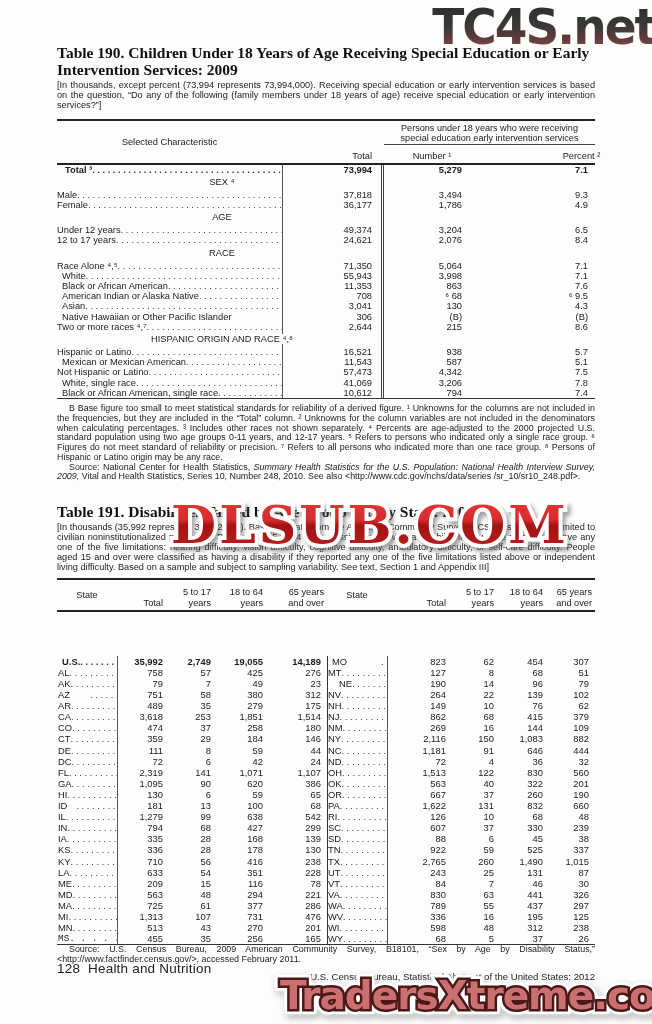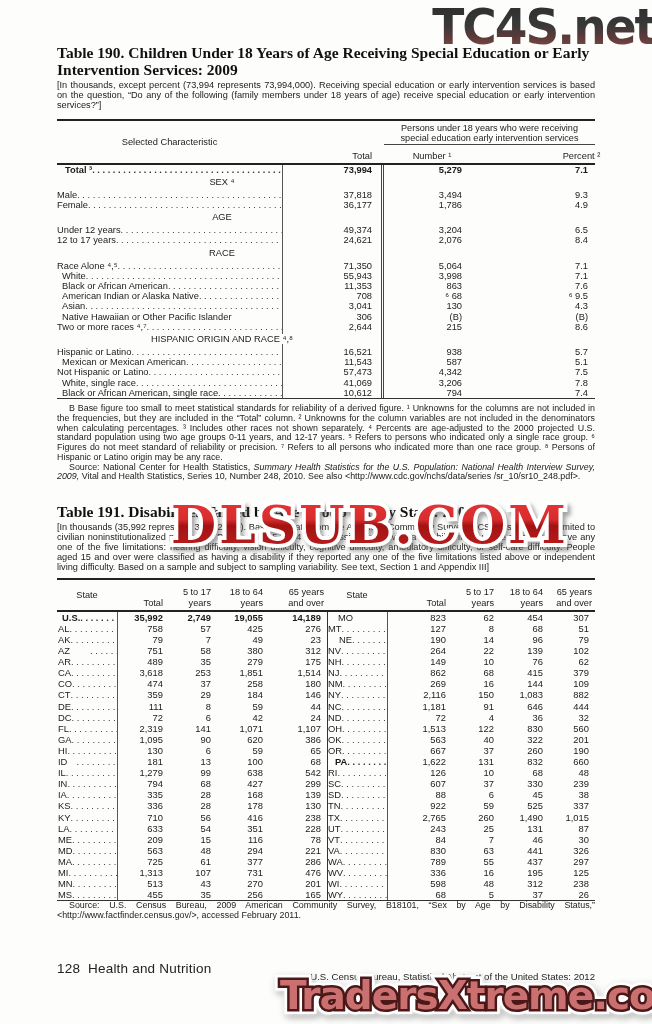--- a/index.html
+++ b/index.html
@@ -74,21 +74,21 @@
   .src-italic{font-style:italic;}
   
   .title-191{margin-top:21px;}
   .t191{position:relative;margin-top:5px;}
   .t191-header{
     display:grid;grid-template-columns:60px 49px 48px 52px 61px 60px 62px 48px 49px 49px;
     border-top:2px solid #222;border-bottom:2px solid #222;height:34px;box-sizing:border-box;align-items:end;
   }
   .t191-header div{font-size:9.2px;line-height:10.2px;text-align:right;white-space:pre-line;padding:0 3px 2px 0;}
   .t191-header .hc-state{text-align:center;align-self:center;padding:0;}
-  .t191-body{position:relative;display:flex;border-bottom:1.2px solid #333;}
+  .t191-body{position:relative;display:flex;border-bottom:1.2px solid #333;margin-top:44px;}
   .t191-col{display:block;}
   .s-row{display:grid;height:11.1px;line-height:11.1px;font-size:9.4px;}
   .s-row.left{grid-template-columns:60px 49px 48px 52px 61px;}
   .s-row.right{grid-template-columns:60px 62px 48px 49px 49px;}
   .s-row.bold{font-weight:bold;}
   .s-row .v{padding-right:3px;}
   .s-row .v-last{padding-right:6px;}
   .vl-a{left:60px;width:0;border-left:1px solid #555;}
   .vl-b{left:270px;width:0;border-left:1px solid #333;}
   .vl-c{left:330px;width:0;border-left:1px solid #555;}
@@ -557,33 +557,33 @@
               <div class="c-label" style="padding-left: 1px;">
                 <span class="txt">MN</span>
                 <span class="dots"></span>
               </div>
               <div class="v">513</div>
               <div class="v">43</div>
               <div class="v">270</div>
               <div class="v v-last">201</div>
             </div>
             <div class="s-row left">
-              <div class="c-label" style="padding-left: 1px;">
+              <div class="c-label" style="padding-left: 1px; font-family: Liberation Mono, monospace;">
                 <span class="txt">MS</span>
                 <span class="dots"></span>
               </div>
               <div class="v">455</div>
               <div class="v">35</div>
               <div class="v">256</div>
               <div class="v v-last">165</div>
             </div>
           </div>
         <div class="t191-col" id="t191-right">
             <div class="s-row right">
-              <div class="c-label" style="padding-left: 11px; gap: 34px;">
+              <div class="c-label" style="padding-left: 5px; gap: 34px;">
                 <span class="txt">MO</span>
                 <span class="dots"></span>
               </div>
               <div class="v">823</div>
               <div class="v">62</div>
               <div class="v">454</div>
               <div class="v v-last">307</div>
             </div>
             <div class="s-row right">
               <div class="c-label" style="padding-left: 1px;">
@@ -699,21 +699,21 @@
               <div class="c-label" style="padding-left: 1px;">
                 <span class="txt">OR</span>
                 <span class="dots"></span>
               </div>
               <div class="v">667</div>
               <div class="v">37</div>
               <div class="v">260</div>
               <div class="v v-last">190</div>
             </div>
             <div class="s-row right">
-              <div class="c-label" style="padding-left: 8px; font-weight: bold;">
+              <div class="c-label" style="padding-left: 1px;">
                 <span class="txt">PA</span>
                 <span class="dots"></span>
               </div>
               <div class="v">1,622</div>
               <div class="v">131</div>
               <div class="v">832</div>
               <div class="v v-last">660</div>
             </div>
             <div class="s-row right">
               <div class="c-label" style="padding-left: 1px;">

